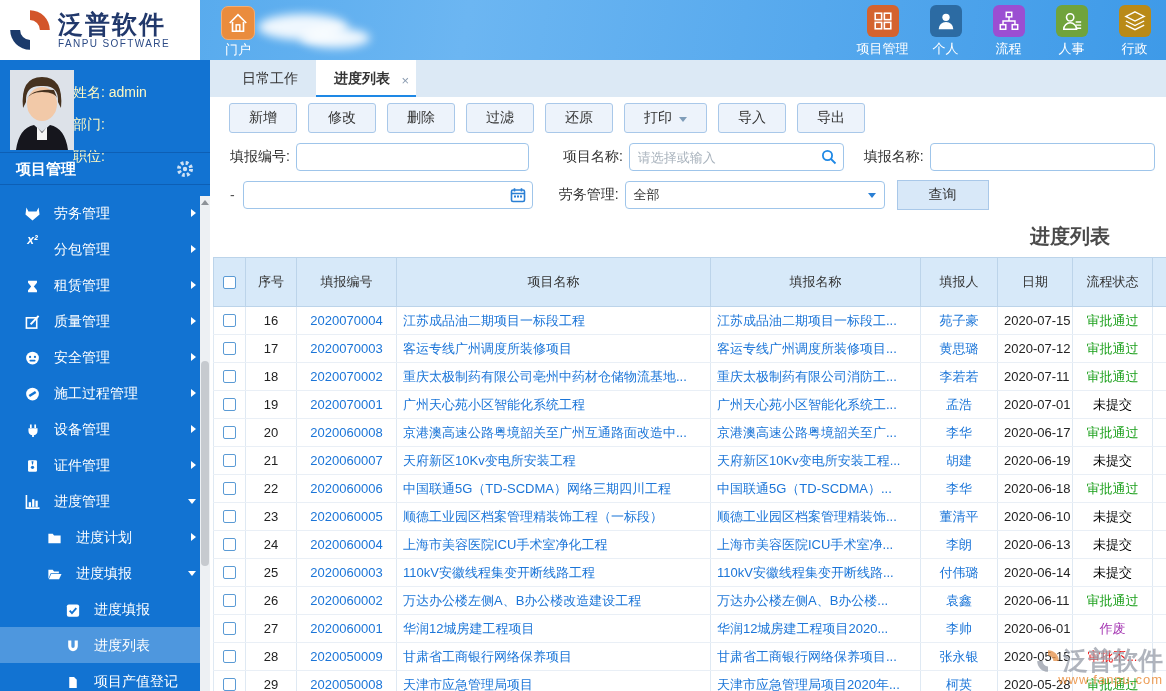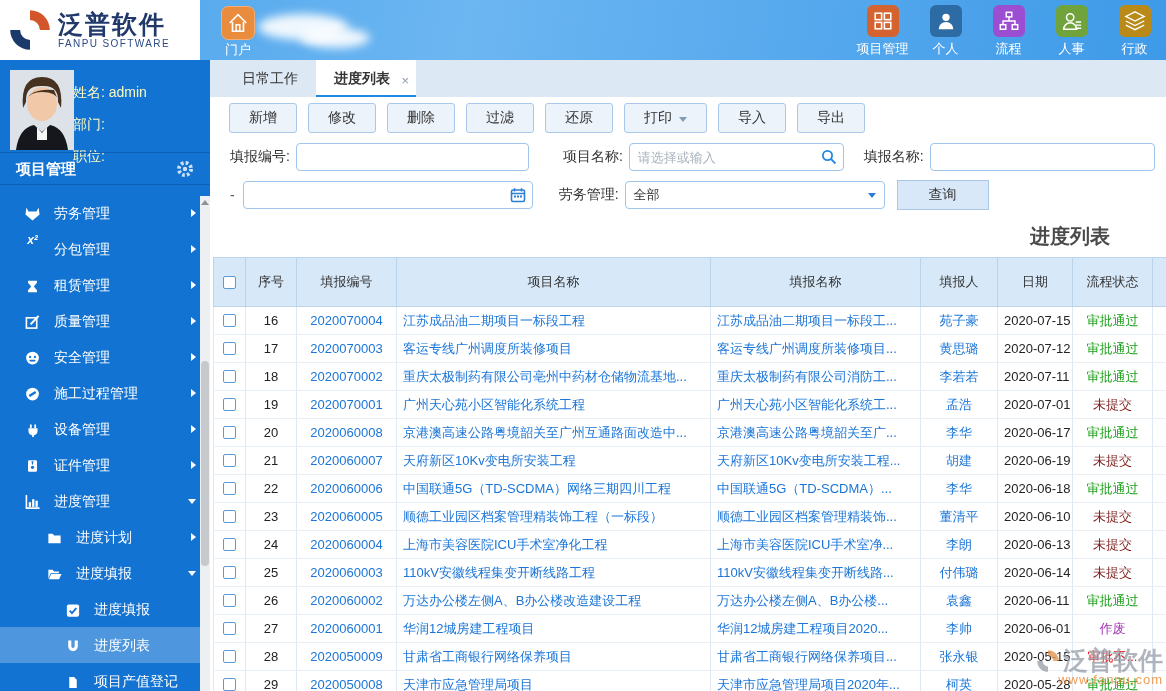--- a/index.html
+++ b/index.html
@@ -80,21 +80,21 @@
   .ltitle { position:absolute; right:56px; top:9px; font-size:20px; font-weight:bold; color:#4a4a4a; }
 
   table.grid { border-collapse:collapse; table-layout:fixed; width:953px; margin-left:3px; font-size:13px; }
   .grid th { background:#d7e9f9; border:1px solid #bcd4ea; height:30px; font-weight:normal; color:#333; padding:15px 2px; overflow:hidden; white-space:nowrap; }
   .grid td { border-right:1px solid #dfe9f3; border-bottom:1px solid #e9eff6; height:28px;
     padding:0 6px; color:#222; overflow:hidden; white-space:nowrap; }
   .grid td:first-child { border-left:1px solid #dfe9f3; }
   .tc { text-align:center; } .tl { text-align:left; }
   .lnk { color:#1b75d8; cursor:pointer; }
   .cb { width:13px; height:13px; border:1px solid #5b9bd5; border-radius:2px; background:#fff; margin:0 auto; cursor:pointer; }
-  .st-green{color:#1ca01c;text-align:center;} .st-blue{color:#7f1d1d;} .st-purple{color:#a435b2;} .st-red{color:#ee1111;}
+  .st-green{color:#1ca01c;text-align:center;} .st-blue{color:#000000;} .st-purple{color:#a435b2;} .st-red{color:#ee1111;}
 
   .watermark { position:absolute; right:3px; bottom:4px; opacity:.78; pointer-events:none; z-index:9; text-align:right; }
   .wm1 { display:flex; align-items:center; justify-content:flex-end; font-size:25px; font-weight:bold; color:#9aa0ab; }
   .wm1 svg { margin-right:3px; }
   .wm2 { font-size:13px; color:#e8832a; letter-spacing:1px; margin-top:-5px; }
 </style>
 </head>
 <body>
 
 <div class="header">

